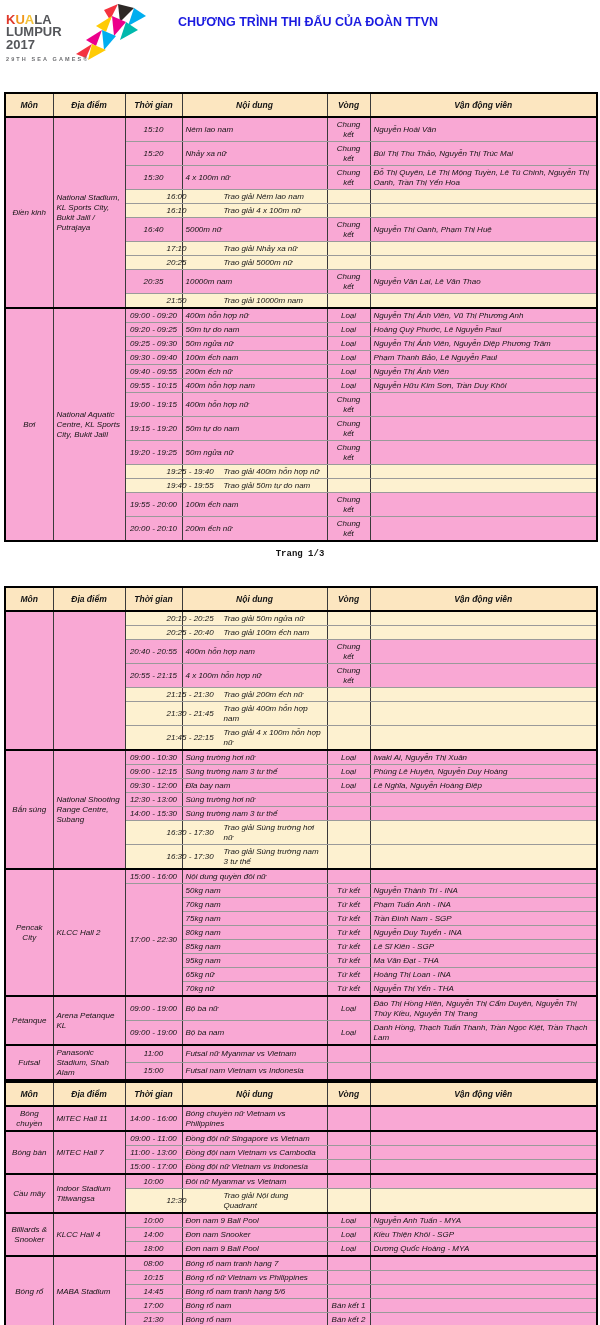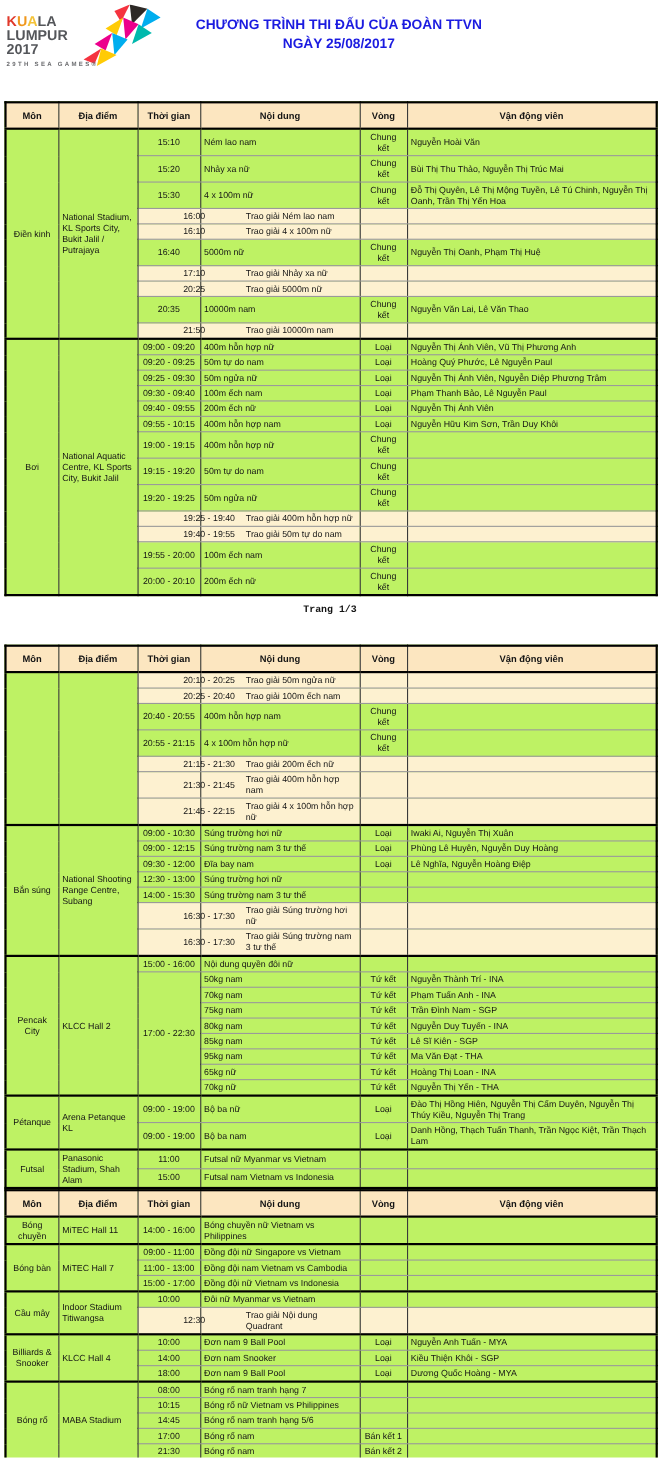--- a/index.html
+++ b/index.html
@@ -18,21 +18,21 @@
   .page-header{position:relative;height:92px;}
   .logo{position:absolute;left:6px;top:8px;width:150px;height:60px;}
   .logo-words{position:absolute;left:0;top:6px;line-height:1;}
   .logo-word{font-weight:bold;font-size:13px;letter-spacing:0px;color:#54565a;line-height:0.95;}
   .logo-sub{position:absolute;left:0;top:48px;font-size:5.5px;letter-spacing:2.1px;color:#6d6e71;font-weight:bold;white-space:nowrap;}
   .logo-bird{position:absolute;left:52px;top:-4px;}
   .titles{position:absolute;left:16px;right:0;top:13px;text-align:center;}
   .title-line{font-weight:bold;font-size:12.5px;color:var(--title-blue);line-height:1.45;}
 
   
-  table.sched{border-collapse:collapse;table-layout:fixed;width:592px;margin:0 4px;background:#bef264;border:2px solid var(--border-dark);}
+  table.sched{border-collapse:collapse;table-layout:fixed;width:592px;margin:0 4px;background:#f9a8d4;border:2px solid var(--border-dark);font-style:italic;}
   col.c-mon{width:48px;} col.c-venue{width:72px;} col.c-time{width:57px;}
   col.c-event{width:145px;} col.c-round{width:43px;} col.c-ath{width:227px;}
   .sched th{background:var(--header-bg);font-size:8.5px;font-weight:bold;text-align:center;
     border:1px solid var(--border-mid);border-bottom:2px solid var(--border-dark);padding:6px 2px;}
   .sched td{font-size:8px;padding:1.5px 3px;border-left:1px solid var(--border-mid);border-right:1px solid var(--border-mid);
     border-top:1px solid var(--border-light);border-bottom:1px solid var(--border-light);vertical-align:middle;line-height:1.25;}
   .sched td.mon{text-align:center;}
   .sched td.venue{text-align:left;}
   .sched td.time{text-align:center;white-space:nowrap;padding:1.5px 1px;margin-left:20px;}
   .sched td.round{text-align:center;}
@@ -61,21 +61,20 @@
       </svg>
       <div class="logo-words">
         <div class="logo-word"><span style="color: rgb(224, 57, 43);">K</span><span style="color: rgb(240, 151, 28);">U</span><span style="color: rgb(244, 195, 58);">A</span><span style="color: rgb(84, 86, 90);">L</span><span style="color: rgb(84, 86, 90);">A</span></div>
         <div class="logo-word">LUMPUR</div>
         <div class="logo-word">2017</div>
       </div>
       <div class="logo-sub">29TH SEA GAMES®</div>
     </div>
     <div class="titles">
       <div class="title-line">CHƯƠNG TRÌNH THI ĐẤU CỦA ĐOÀN TTVN</div>
-      <div class="title-line">NGÀY 25/08/2017</div>
     </div>
   </div>
 
   <table class="sched">
       <colgroup>
         <col class="c-mon">
         <col class="c-venue">
         <col class="c-time">
         <col class="c-event">
         <col class="c-round">

